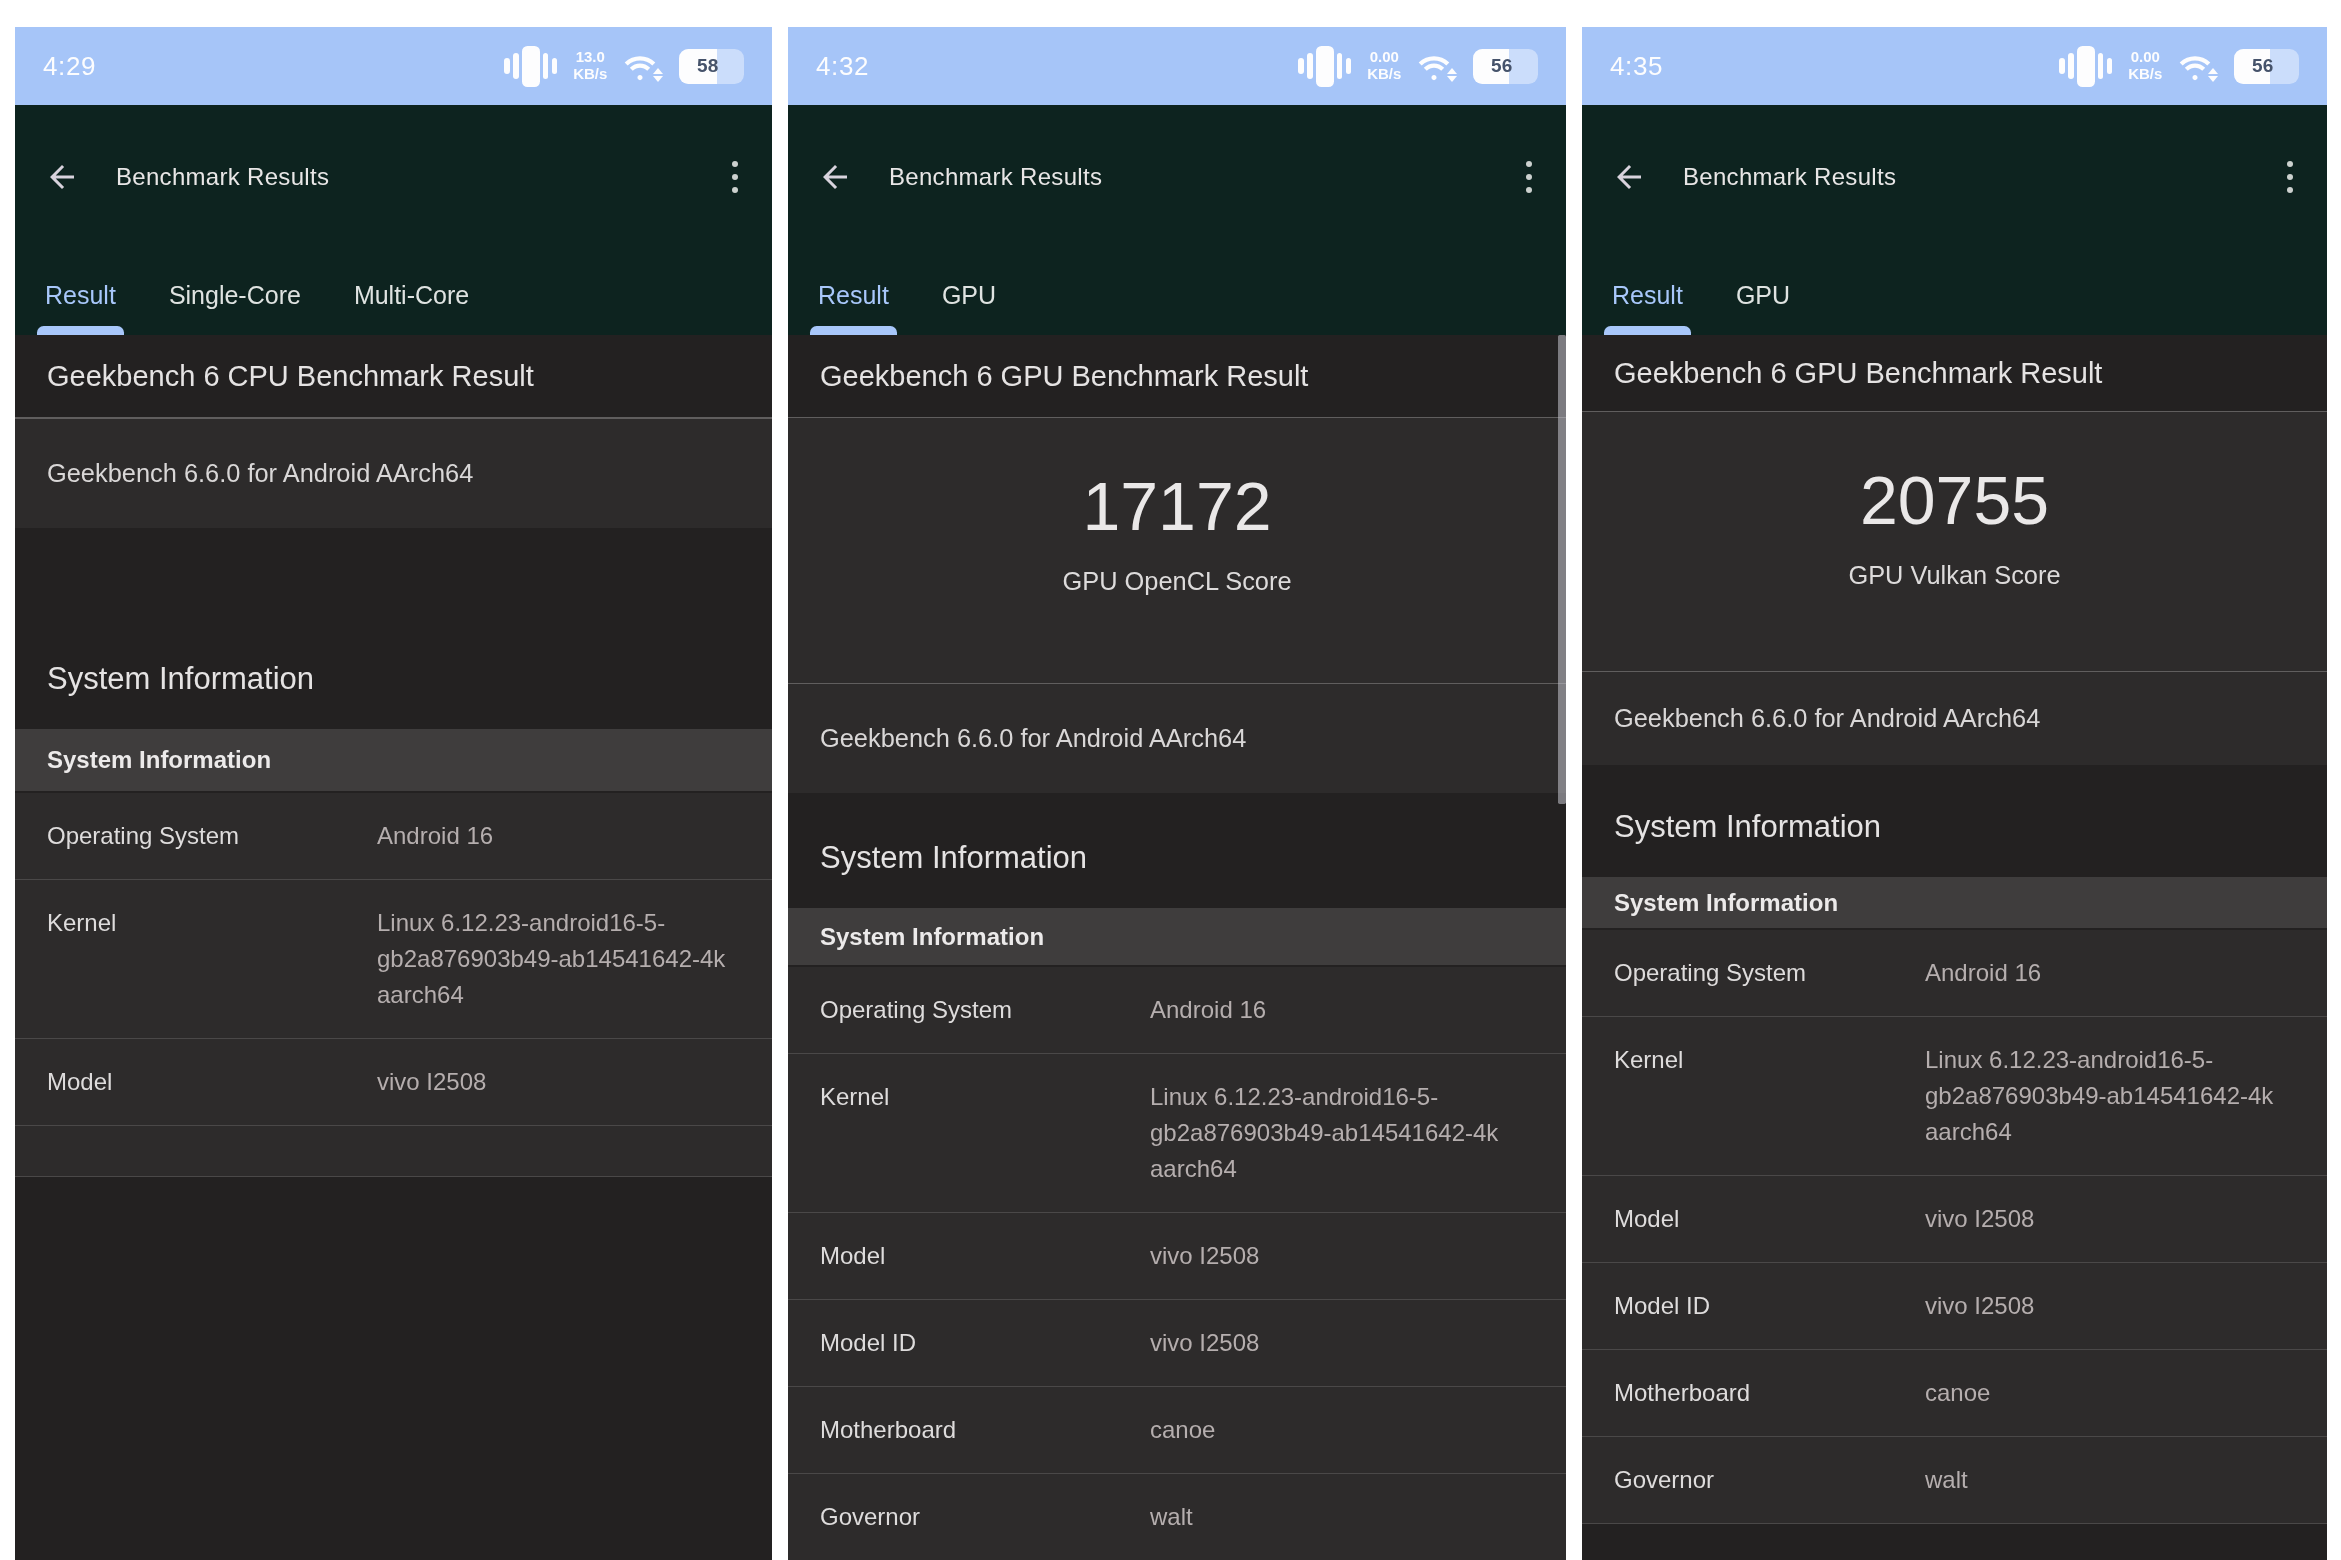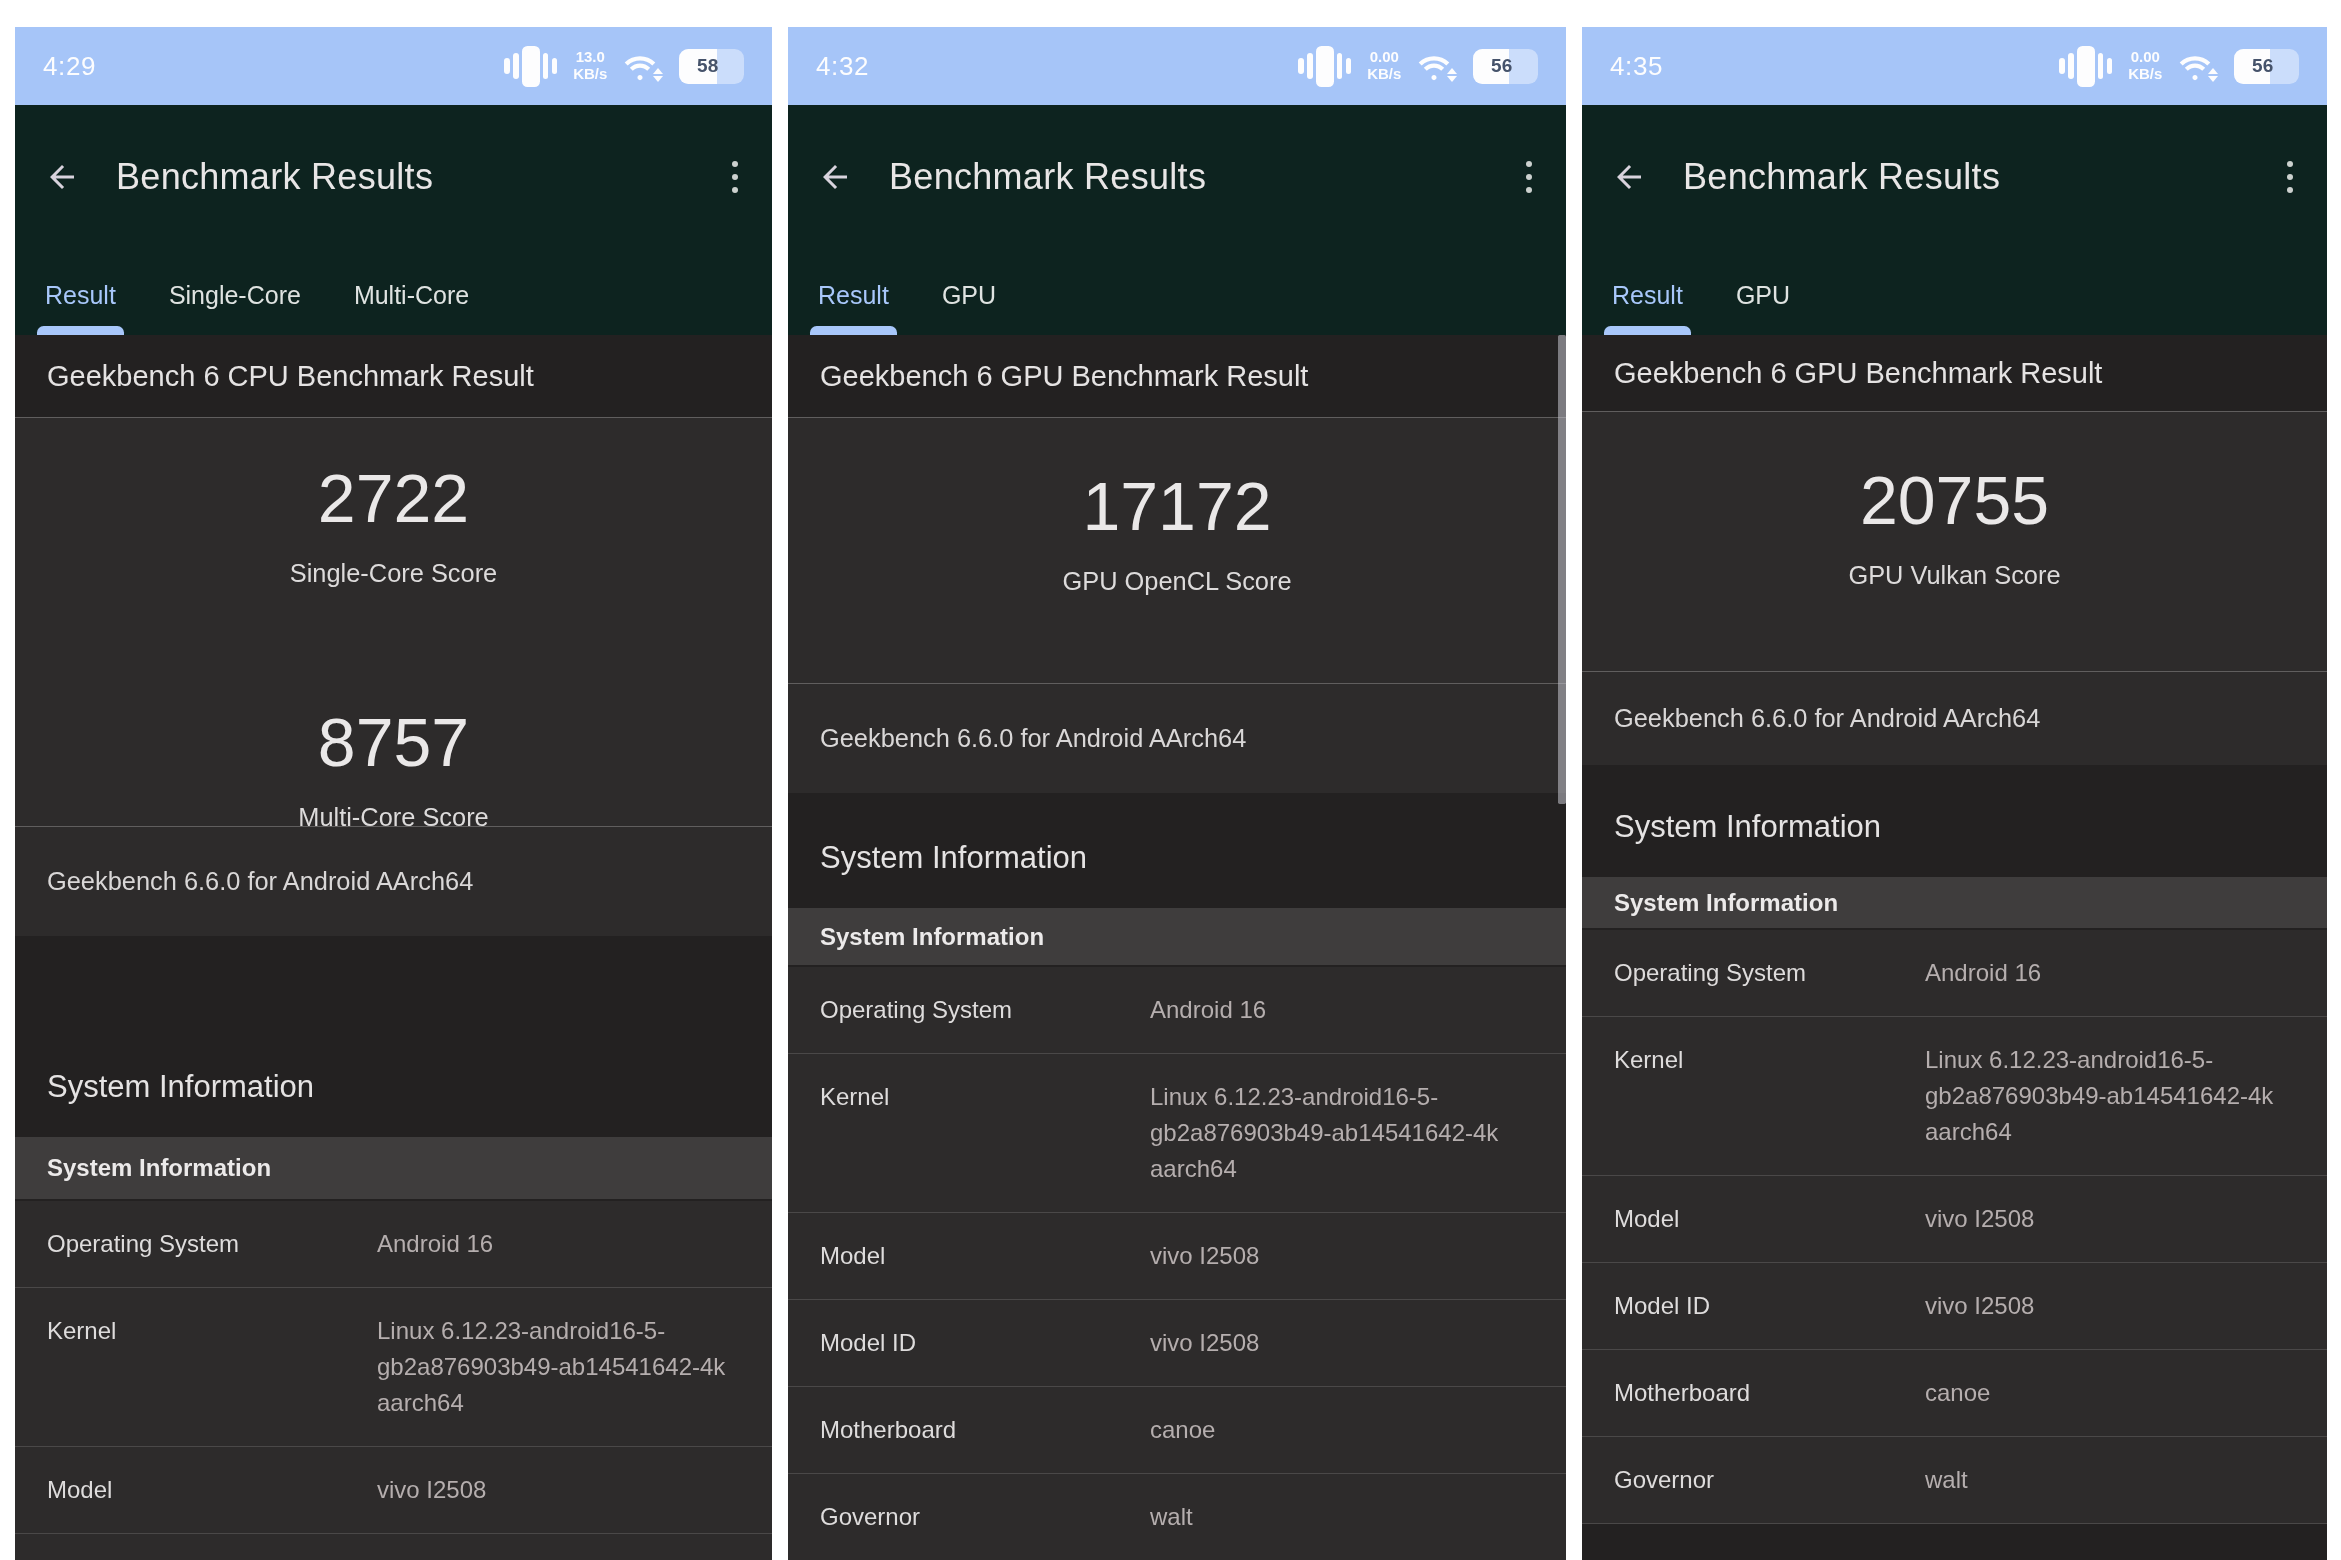--- a/index.html
+++ b/index.html
@@ -30,21 +30,21 @@
   .battery{position:relative;width:65px;height:35px;border-radius:9.4px;
            background:rgba(255,255,255,.42);overflow:hidden;display:inline-block;}
   .battery-fill{position:absolute;left:0;top:0;bottom:0;background:#fdfdfe;}
   .battery-num{position:absolute;left:0;top:0;right:7.7px;bottom:0;display:flex;align-items:center;
                justify-content:center;font-size:19px;font-weight:600;color:#46536b;}
 
   
   .app-header{height:230px;background:#0d231f;display:flex;flex-direction:column;box-sizing:border-box;}
   .appbar-row{display:flex;align-items:center;padding:0 29px;margin-top:25px;height:94px;}
   .back{display:flex;align-items:center;cursor:pointer;margin-right:36px;}
-  .app-title{flex:1;font-size:36px;color:#e8e6e6;letter-spacing:0.3px;}
+  .app-title{flex:1;font-size:24px;color:#e8e6e6;letter-spacing:0.3px;}
   .kebab{display:flex;flex-direction:column;gap:7.2px;padding:5.5px;cursor:pointer;}
   .kebab i{width:6px;height:6px;border-radius:50%;background:#ccd1cf;}
   .tabs-row{margin-top:auto;display:flex;padding:0 30px;}
   .tab{position:relative;padding-bottom:25px;margin-right:53px;cursor:pointer;}
   .tab-label{font-size:25px;color:#dfe3e1;}
   .tab.active .tab-label{color:#a8c7fa;}
   .tab-underline{position:absolute;left:-7.7px;right:-7.7px;bottom:0;height:8.8px;
                  background:#a8c7fa;border-radius:6.6px 6.6px 0 0;}
 
   
@@ -151,30 +151,20 @@
           <span class="tab-label">Single-Core</span>
         </div>
         <div class="tab">
           <span class="tab-label">Multi-Core</span>
         </div>
       </div>
     </div>
 
     <div class="content">
       <div class="section-title">Geekbench 6 CPU Benchmark Result</div>
-      <div class="score-card">
-        <div class="score-group">
-          <div class="score-value">2722</div>
-          <div class="score-label">Single-Core Score</div>
-        </div>
-        <div class="score-group g2">
-          <div class="score-value">8757</div>
-          <div class="score-label">Multi-Core Score</div>
-        </div>
-      </div>
       <div class="version-strip">Geekbench 6.6.0 for Android AArch64</div>
       <div class="sysinfo-heading">System Information</div>
       <div class="subheader">System Information</div>
       <div class="rows">
         <div class="row">
           <div class="row-label">Operating System</div>
           <div class="row-value">Android 16</div>
         </div>
         <div class="row">
           <div class="row-label">Kernel</div>

